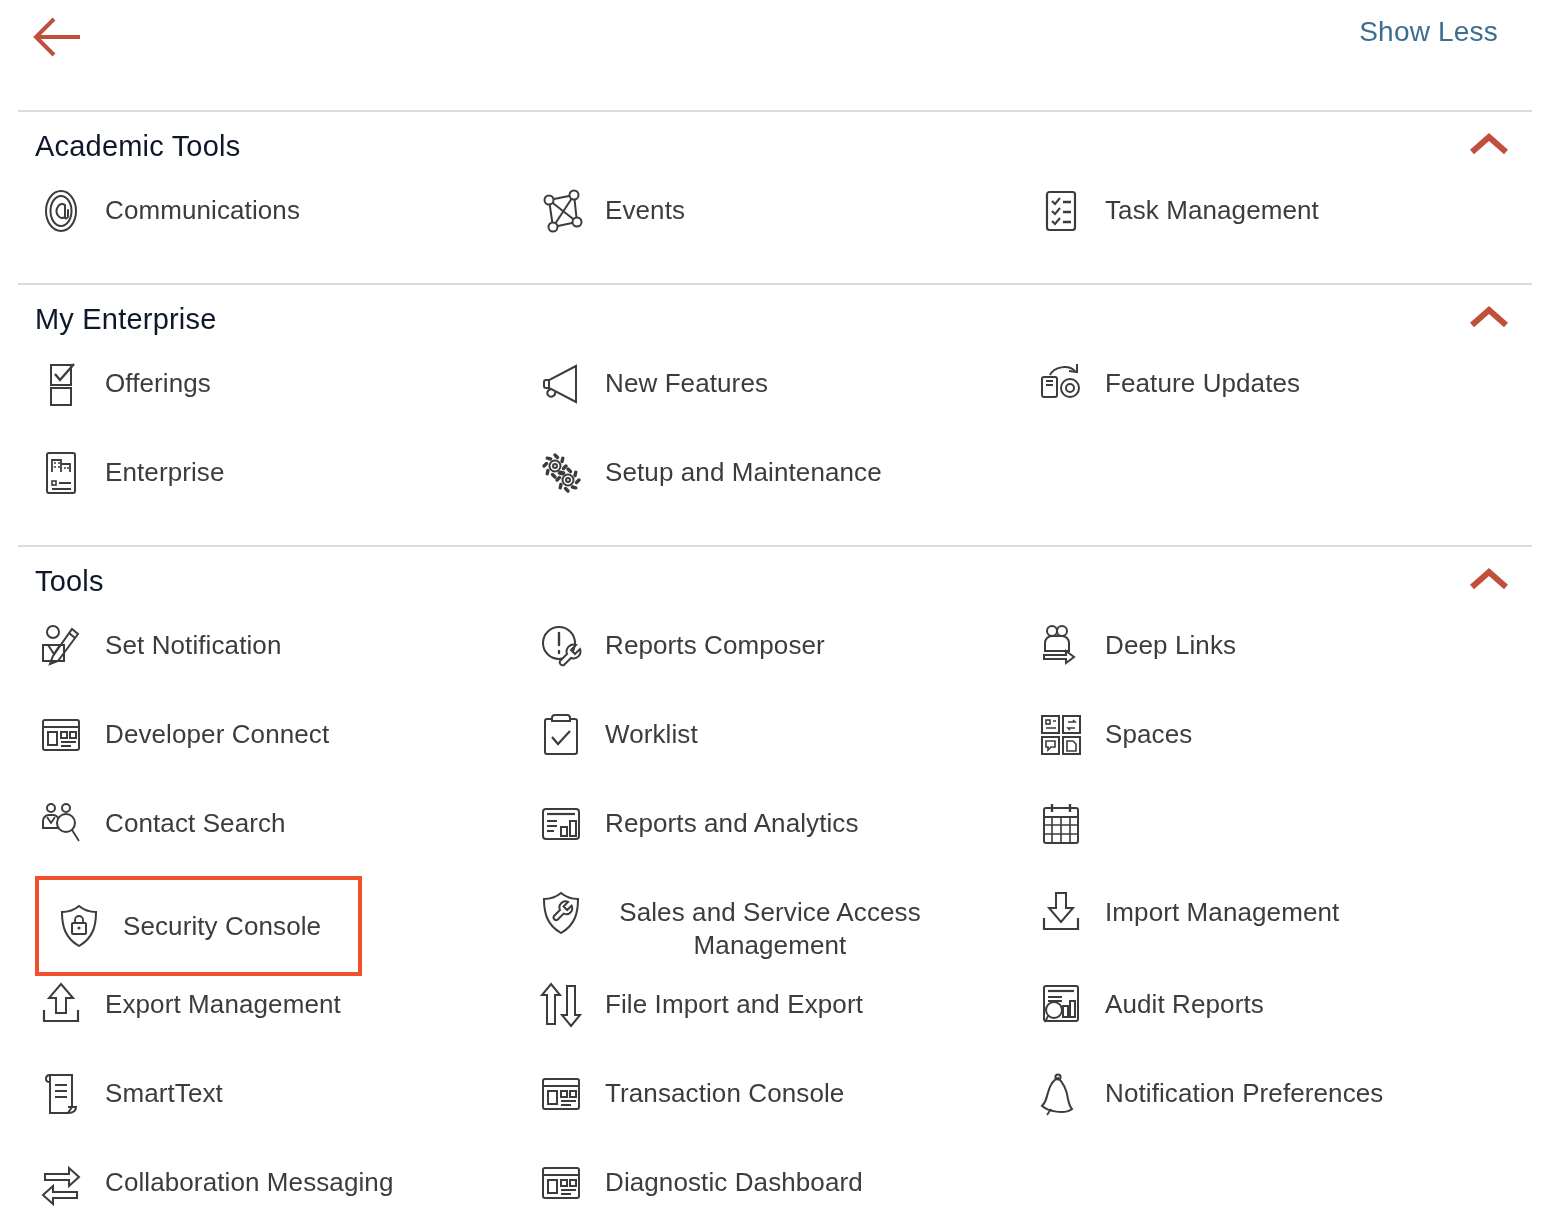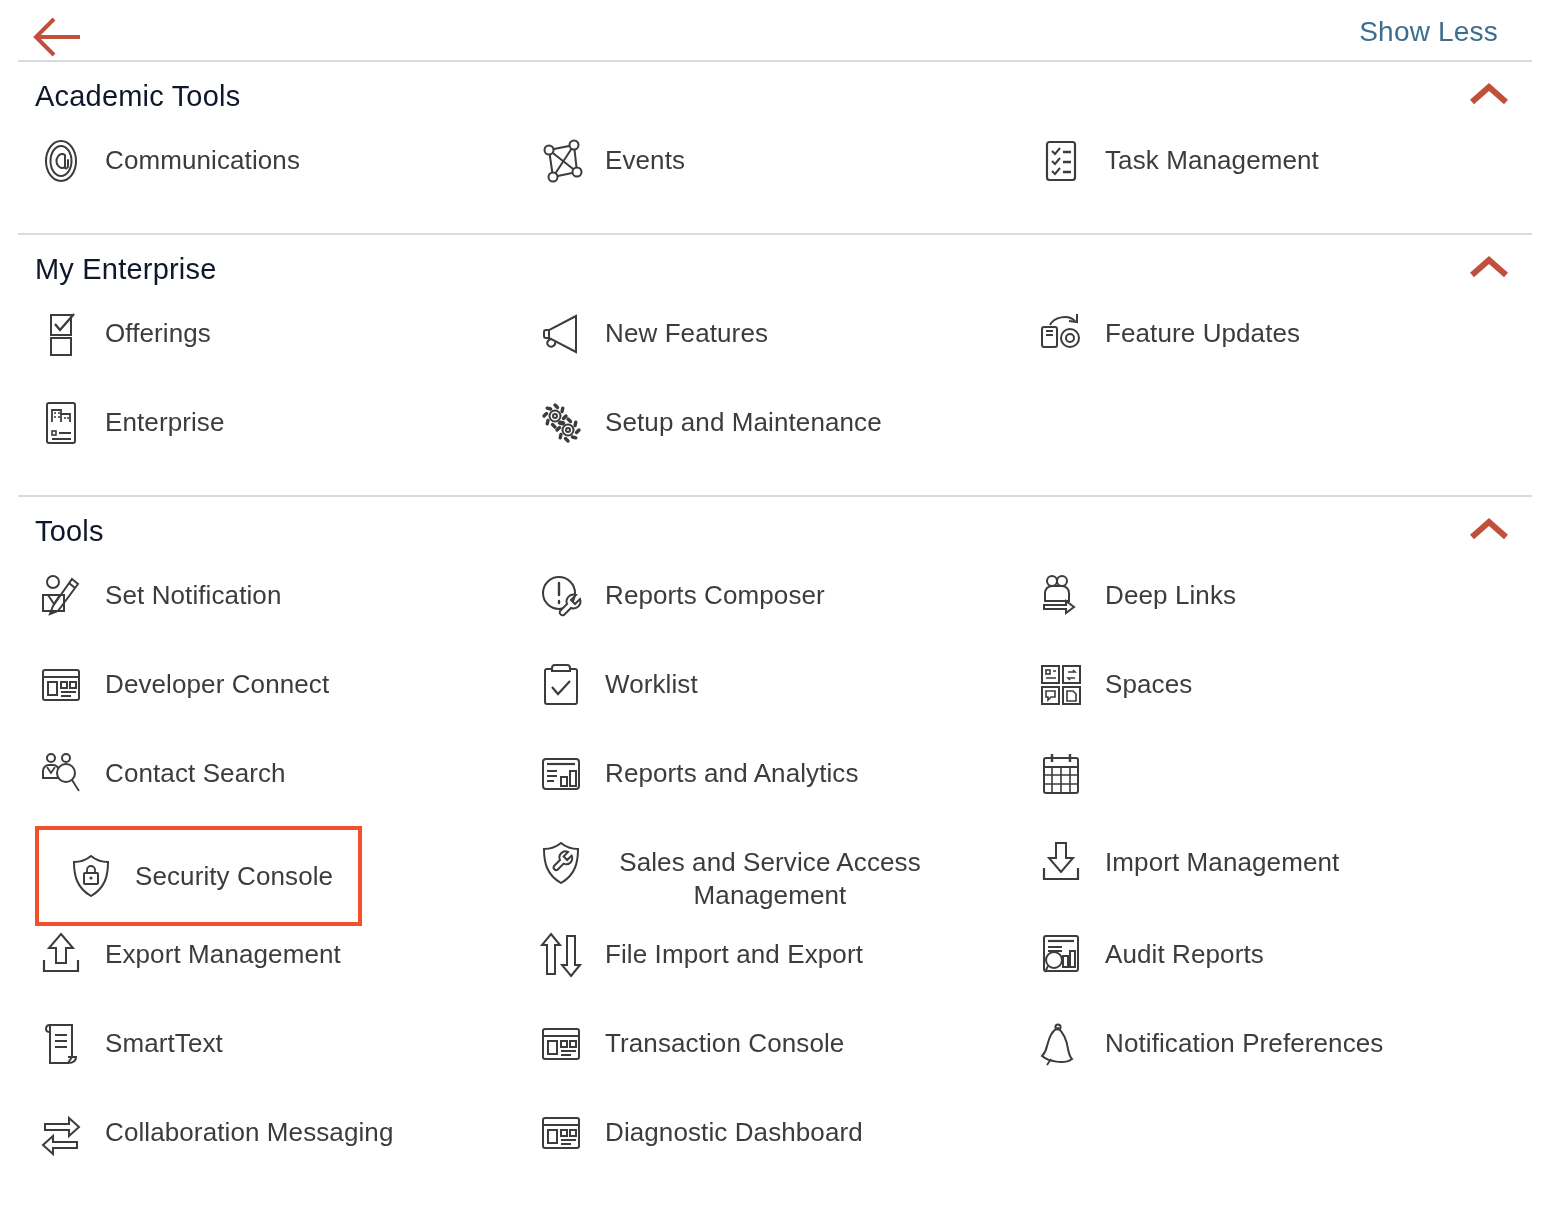--- a/index.html
+++ b/index.html
@@ -11,21 +11,21 @@
     width: 1550px;
     height: 1214px;
     font-family: "Liberation Sans", sans-serif;
     color: #2e2e2e;
     overflow: hidden;
   }
 
   
   .topbar {
     position: relative;
-    height: 60px;
+    height: 110px;
     box-sizing: border-box;
   }
   .back-arrow {
     position: absolute;
     left: 30px;
     top: 14px;
     width: 56px;
     height: 46px;
     cursor: pointer;
   }
@@ -107,21 +107,21 @@
     line-height: 33px;
     color: #3c3c3c;
     padding-top: 10px;
     letter-spacing: 0.1px;
     max-width: 330px;
   }
   .tile.highlighted {
     outline: 4px solid #f2502c;
     outline-offset: 0;
     margin-left: 4px;
-    padding-left: 26px;
+    padding-left: 14px;
     width: 319px;
     height: 92px;
     min-height: 92px;
     align-items: center;
     padding-top: 0;
   }
   .tile.highlighted .tile-label { padding-top: 0; }
 
   .section-last { padding-bottom: 8px; }
 </style>

